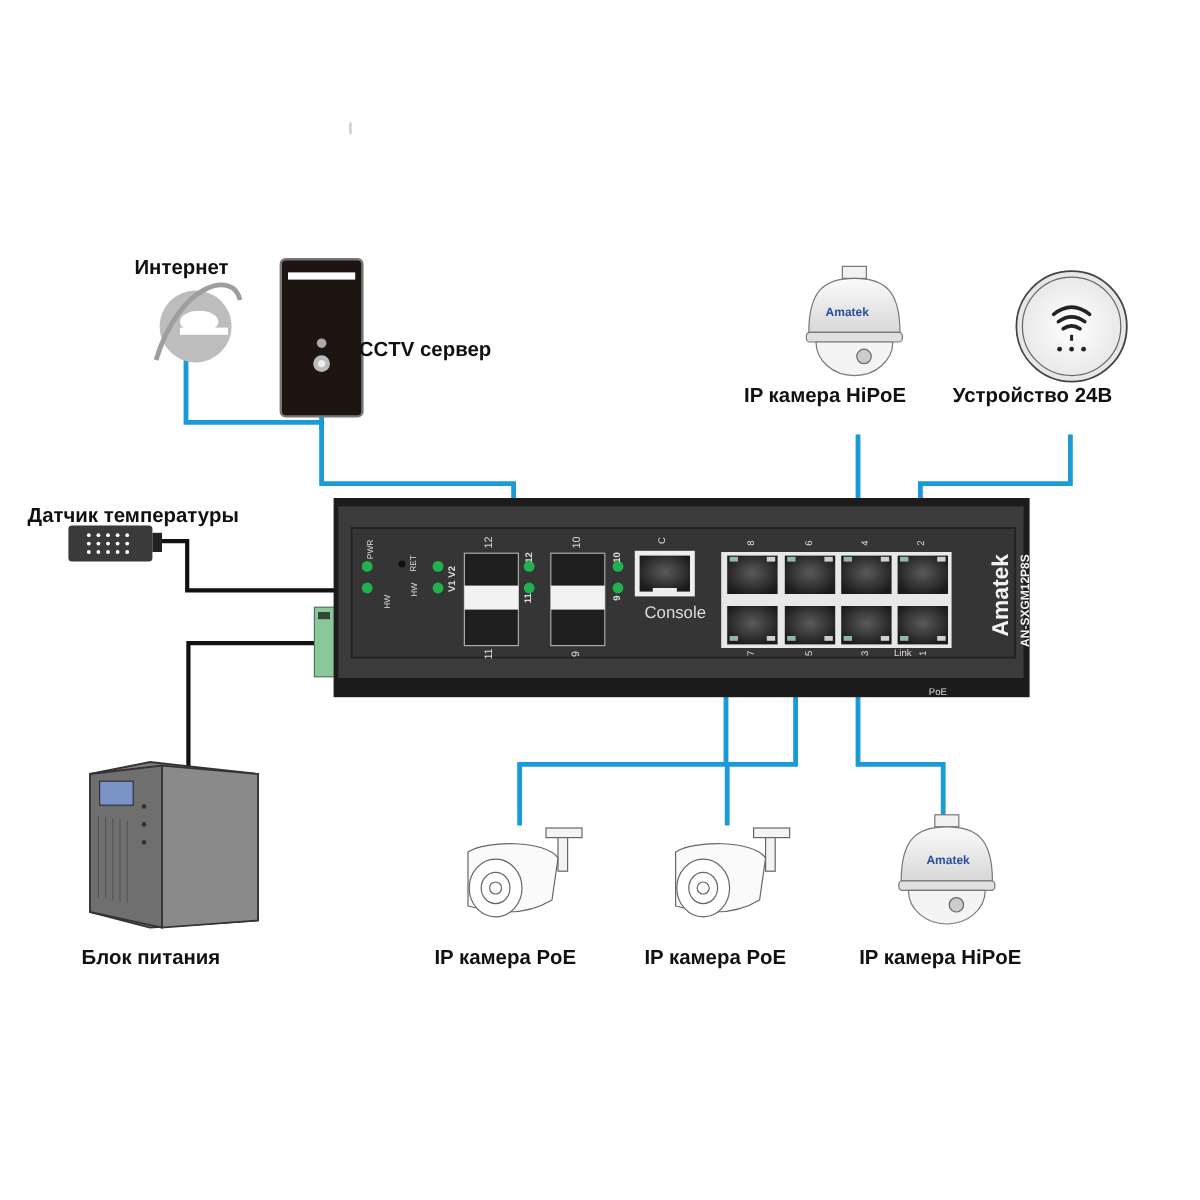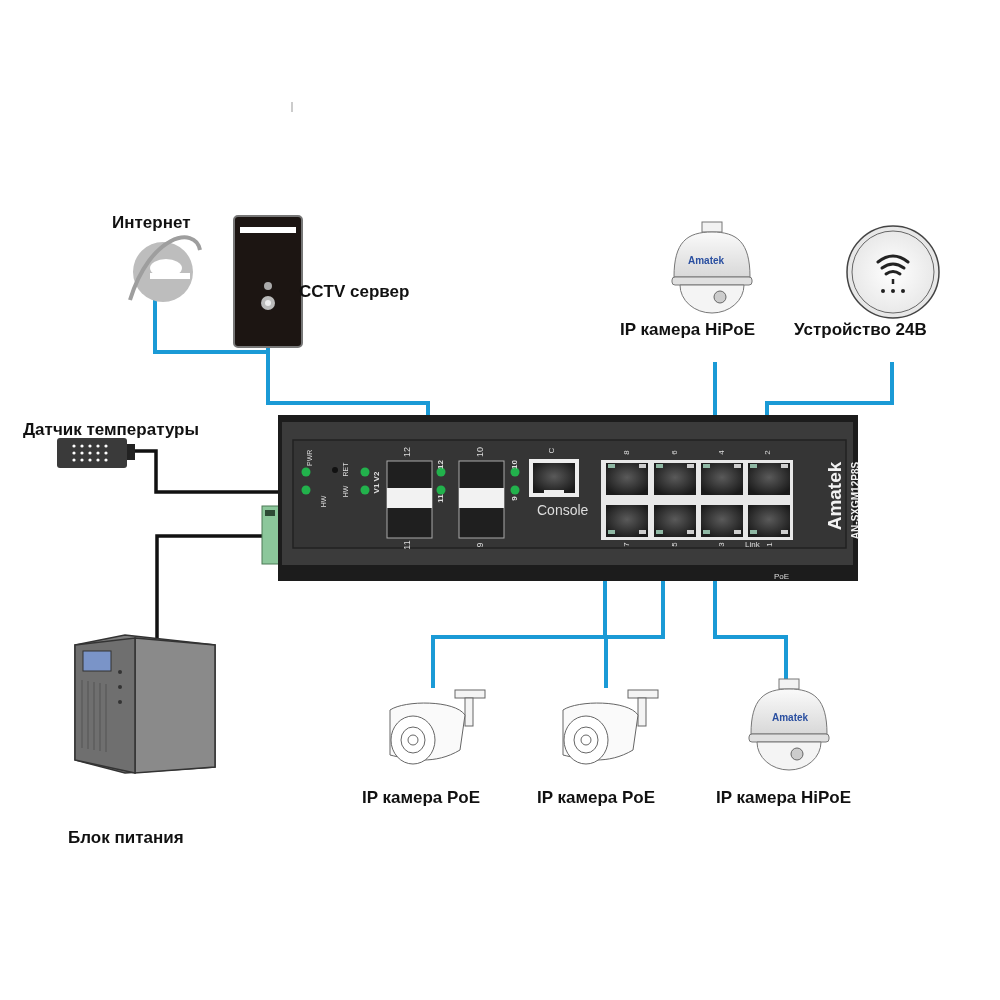--- a/index.html
+++ b/index.html
@@ -214,21 +214,21 @@
     <path d="M-38,55 C-38,20 -25,10 0,10 C25,10 38,20 38,55 Z" fill="url(#domeg)" stroke="#777"></path>
     <rect x="-40" y="55" width="80" height="8" rx="3" fill="#e0e0e0" stroke="#777"></rect>
     <path d="M-32,63 A32,28 0 0 0 32,63 Z" fill="#f4f4f4" stroke="#777"></path>
     <circle cx="8" cy="75" r="6" fill="#ccc" stroke="#666"></circle>
   </g>
 </svg>
 
 <div class="lbl" style="left:112px;top:213px;">Интернет</div>
 <div class="lbl" style="left:299px;top:282px;">CCTV сервер</div>
 <div class="lbl" style="left:23px;top:420px;">Датчик температуры</div>
-<div class="lbl" style="left:68px;top:828px;">Блок питания</div>
+<div class="lbl" style="left:68px;top:788px;">Блок питания</div>
 <div class="lbl" style="left:620px;top:320px;">IP камера HiPoE</div>
 <div class="lbl" style="left:794px;top:320px;">Устройство 24В</div>
 <div class="lbl" style="left:362px;top:788px;">IP камера PoE</div>
 <div class="lbl" style="left:537px;top:788px;">IP камера PoE</div>
 <div class="lbl" style="left:716px;top:788px;">IP камера HiPoE</div>
 
 <div class="abs" style="left:688px;top:255px;font-size:10px;color:#2a4fa0;font-weight:bold;">Amatek</div>
 <div class="abs" style="left:772px;top:712px;font-size:10px;color:#2a4fa0;font-weight:bold;">Amatek</div>
 
 <div class="abs" style="left:306px;top:466px;font-size:7px;color:#ddd;transform:rotate(-90deg);transform-origin:left top;">PWR</div>

